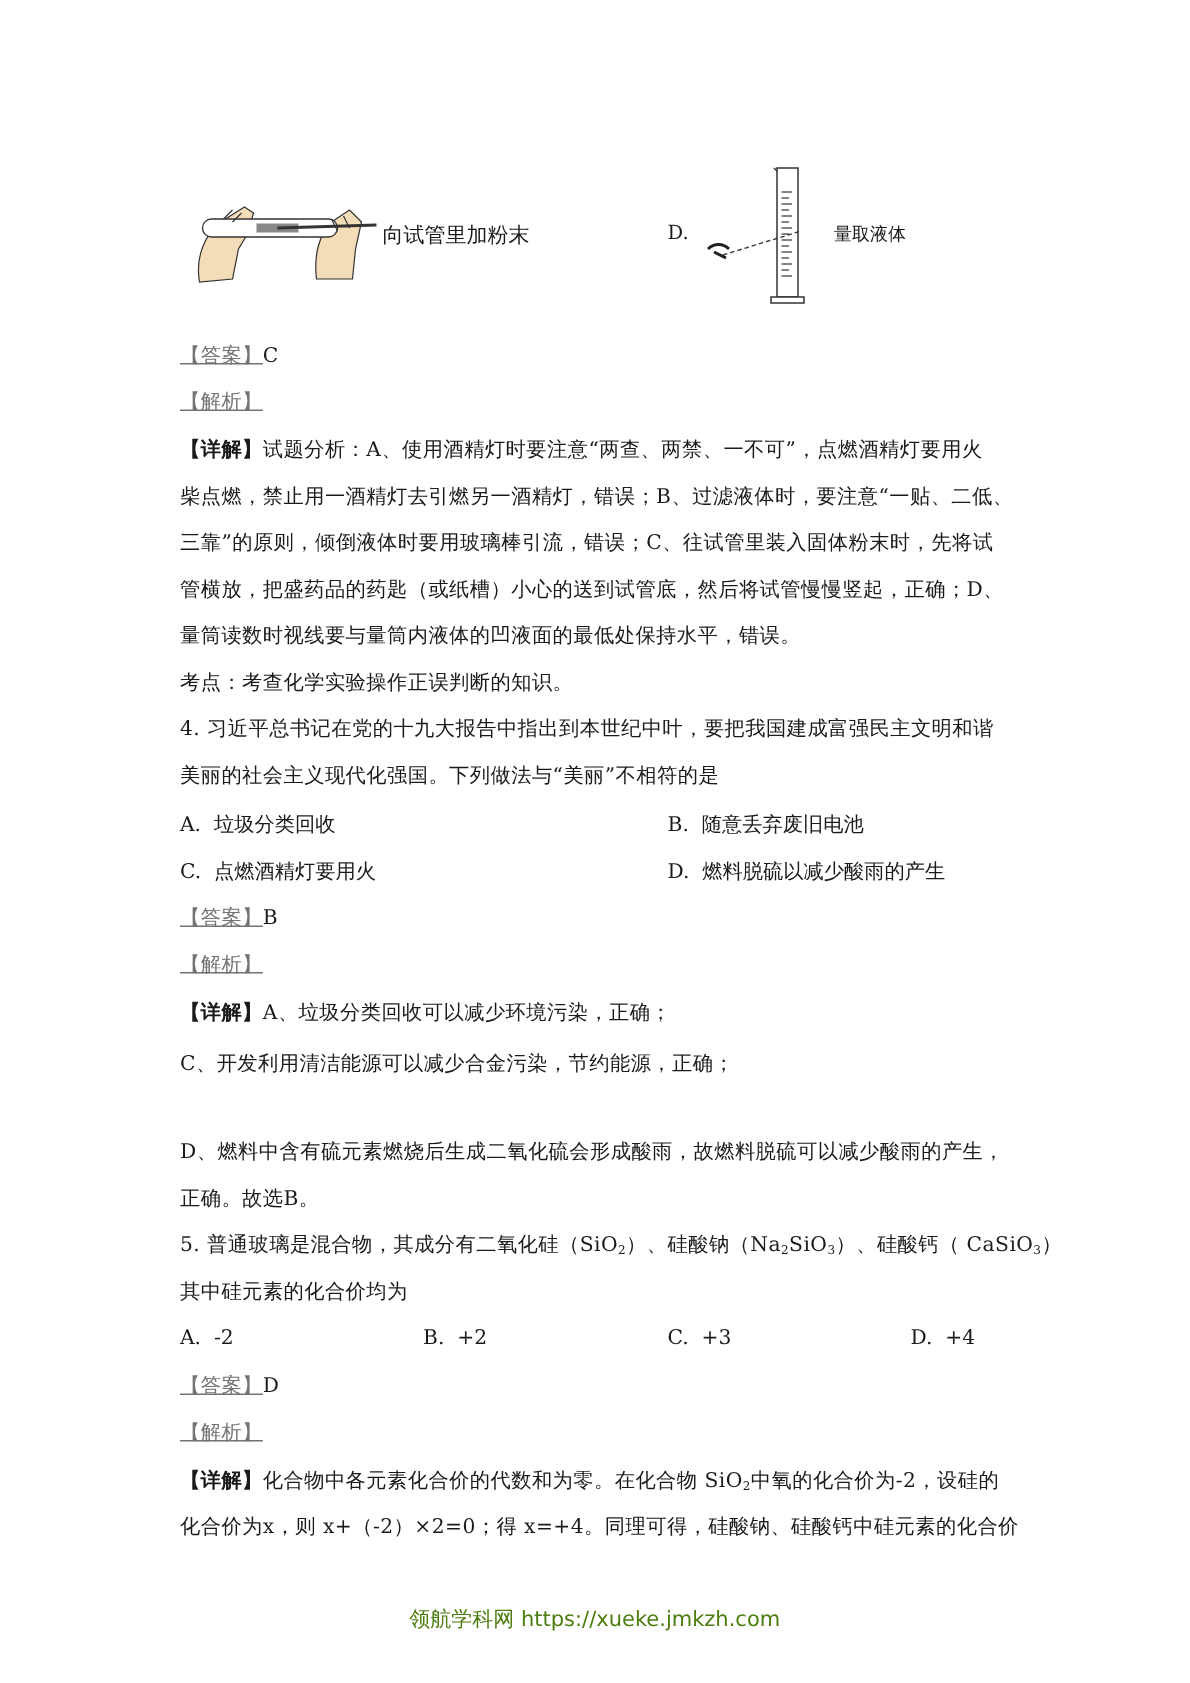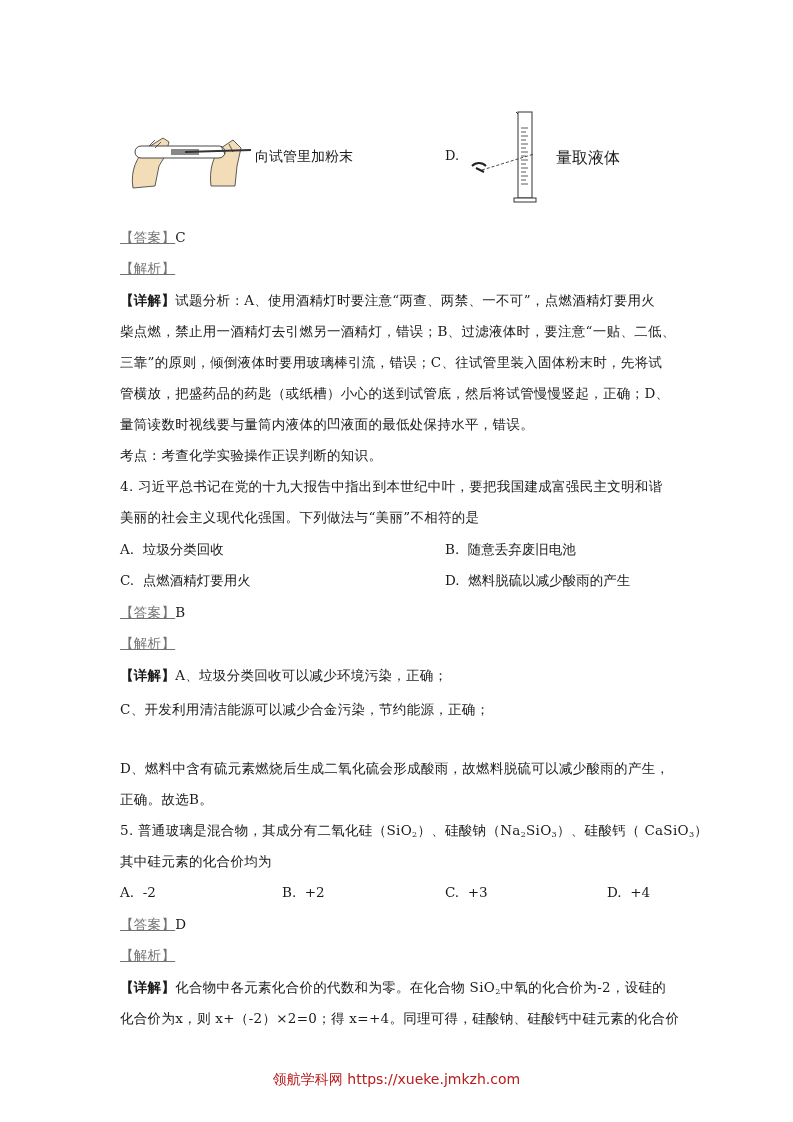--- a/index.html
+++ b/index.html
@@ -10,25 +10,25 @@
   }
   .page { position: absolute; left: 0; top: 0; width: 793px; height: 864px; }
   .line { position: absolute; left: 120px; white-space: nowrap; line-height: 18px; letter-spacing: 0.3px; }
   .label-blue { color: #737373; text-decoration: underline; }
   .bold-bracket { font-weight: bold; margin-top: 46px; }
   .fig-row { position: absolute; top: 108px; left: 0; width: 793px; height: 100px; }
   .fig-a { position: absolute; left: 125px; top: 18px; width: 130px; height: 70px; }
   .fig-a-caption { position: absolute; left: 255px; top: 40px; font-size: 14px; }
   .fig-d-letter { position: absolute; left: 445px; top: 40px; font-size: 13px; }
   .fig-d { position: absolute; left: 470px; top: 0px; width: 90px; height: 100px; }
-  .fig-d-caption { position: absolute; left: 556px; top: 40px; font-size: 16px; }
+  .fig-d-caption { position: absolute; left: 556px; top: 40px; font-size: 12px; }
   .opt { position: absolute; white-space: nowrap; }
   sub { font-size: 8px; vertical-align: -2px; line-height: 0; }
   .footer { position: absolute; top: 1071px; left: 0; width: 793px; text-align: center;
-    font-family: "DejaVu Sans", "Liberation Sans", sans-serif; font-size: 14px; color: #b91c1c; }
+    font-family: "DejaVu Sans", "Liberation Sans", sans-serif; font-size: 14px; color: #4d7c0f; }
 </style>
 </head>
 <body>
 
 <div class="page">
 
   <div class="fig-row">
     <svg class="fig-a" viewBox="0 0 130 70">
       <path d="M8 62 C5 45 12 30 22 22 L38 12 L44 16 L40 30 L34 40 L30 60 Z" fill="#f3dcb8" stroke="#333" stroke-width="0.8"></path>
       <path d="M86 60 C84 44 88 30 96 22 L108 14 L116 22 L112 40 L110 60 Z" fill="#f3dcb8" stroke="#333" stroke-width="0.8"></path>

